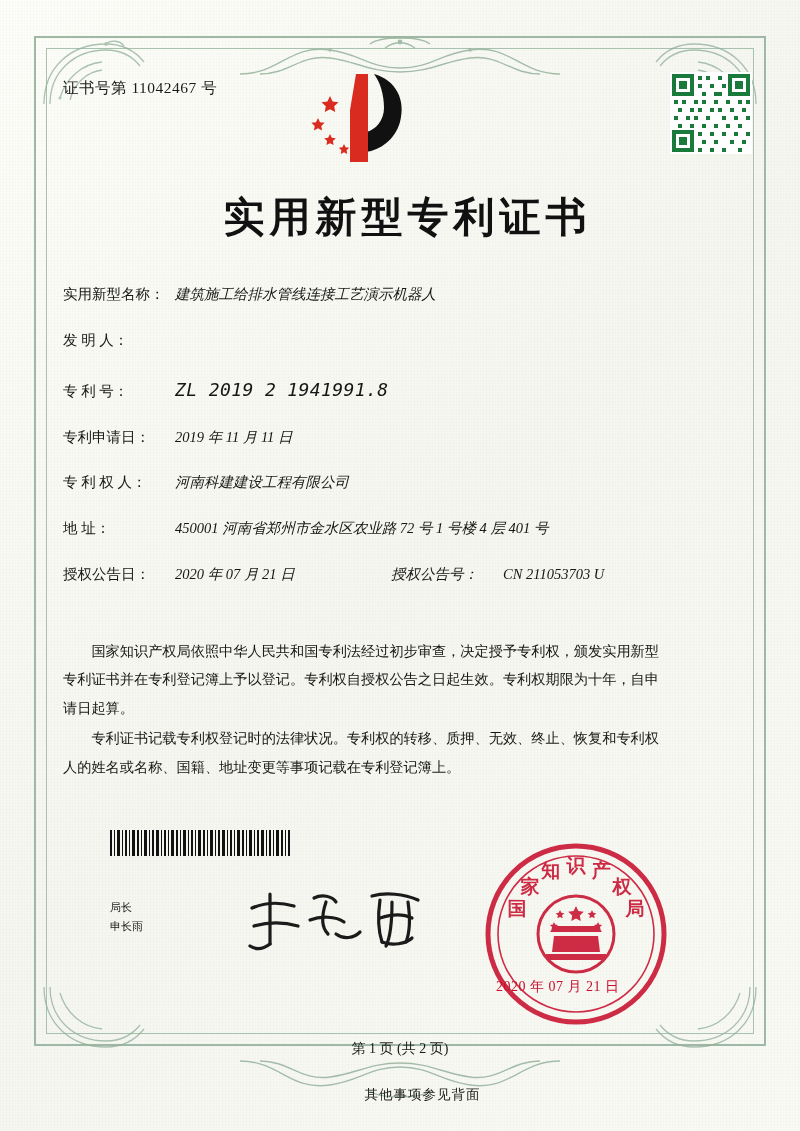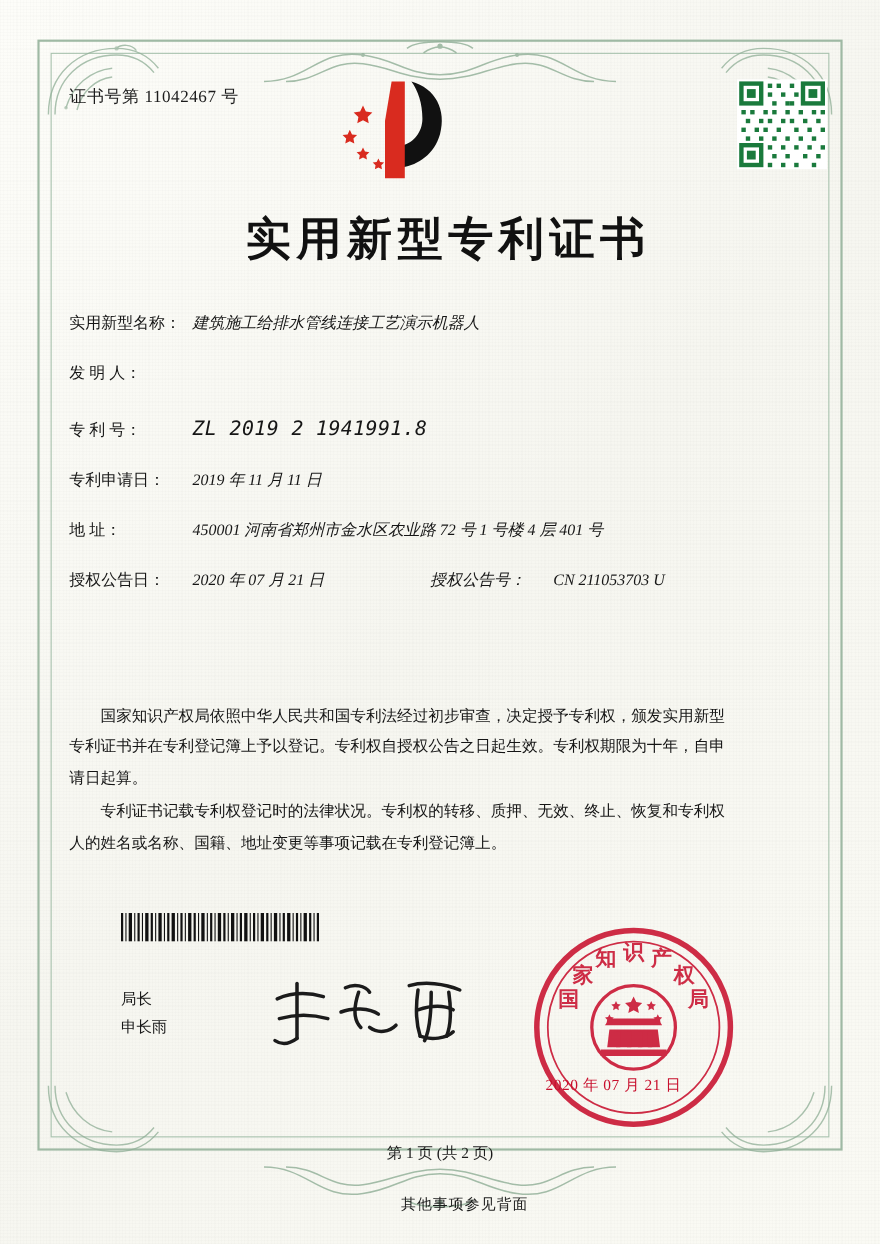--- a/index.html
+++ b/index.html
@@ -165,21 +165,21 @@
     position: absolute;
     left: 110px;
     top: 830px;
     width: 180px;
     height: 26px;
   }
   .sign-block {
     position: absolute;
     left: 110px;
     top: 898px;
-    font-size: 14px;
+    font-size: 11px;
     line-height: 1.75;
     color: #151515;
   }
   .signature {
     position: absolute;
     left: 240px;
     top: 880px;
     width: 200px;
     height: 80px;
   }
@@ -405,20 +405,24 @@
     <div class="row">
       <div class="label">专 利 号：</div>
       <div class="value mono">ZL 2019 2 1941991.8</div>
     </div>
 
     <div class="row">
       <div class="label">专利申请日：</div>
       <div class="value">2019 年 11 月 11 日</div>
     </div>
 
+    <div class="row">
+      <div class="label">专 利 权 人：</div>
+      <div class="value">河南科建建设工程有限公司</div>
+    </div>
 
     <div class="row">
       <div class="label">地 址：</div>
       <div class="value">450001 河南省郑州市金水区农业路 72 号 1 号楼 4 层 401 号</div>
     </div>
 
     <div class="row split">
       <div class="label">授权公告日：</div>
       <div class="value">
         <span class="v1">2020 年 07 月 21 日</span>

